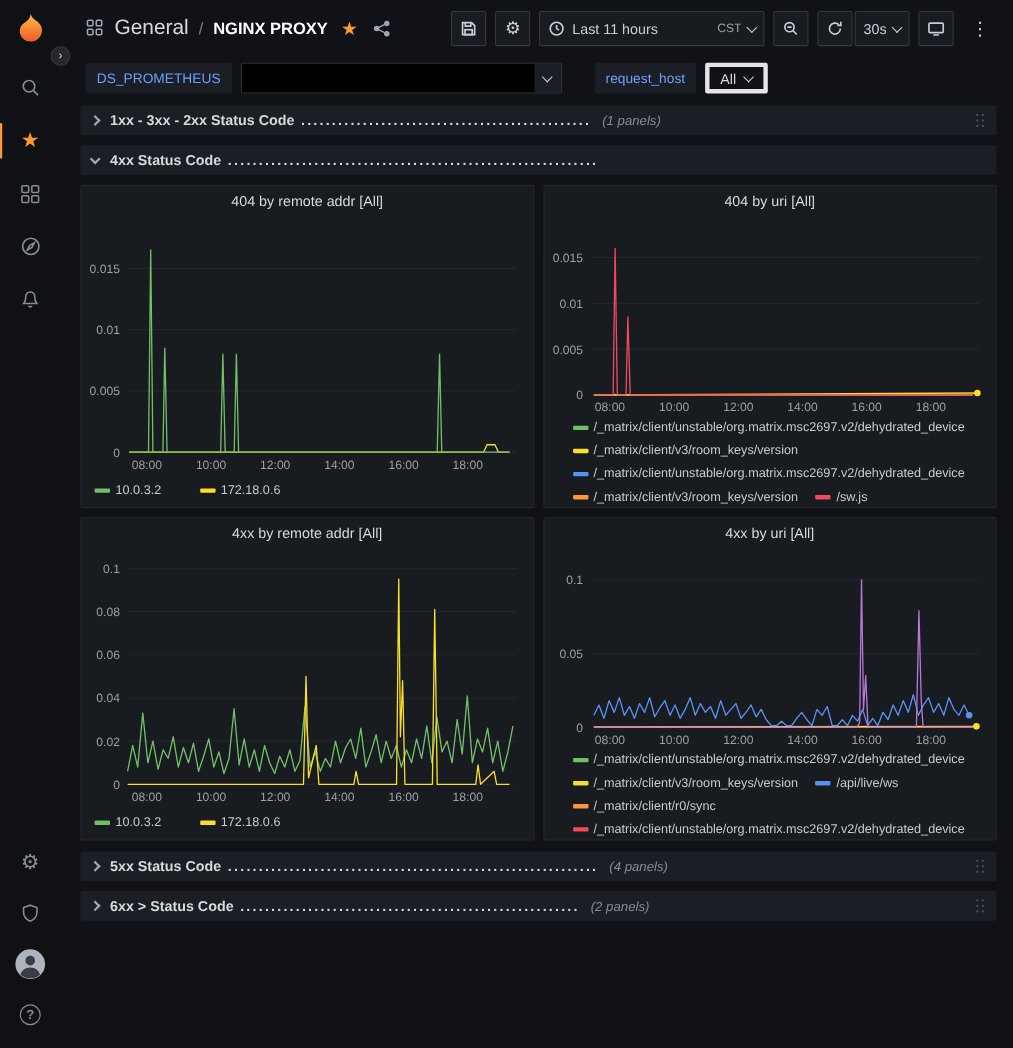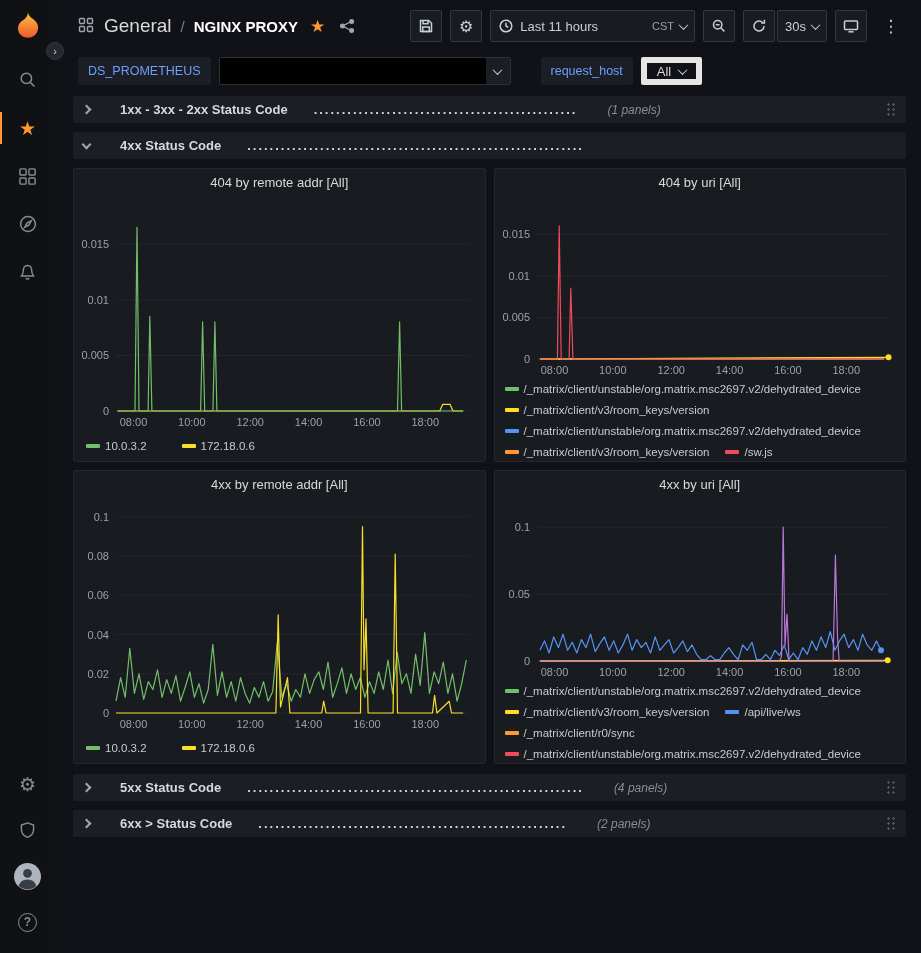--- a/index.html
+++ b/index.html
@@ -45,40 +45,40 @@
   .grp { display:flex; gap:2px; }
   
   .subnav { height:38px; display:flex; align-items:center; padding:0 14px 0 23px; gap:8px; flex-shrink:0; }
   .var-label { height:28px; line-height:28px; padding:0 10px; background:#1b1e24; border-radius:2px;
     color:#6e9fff; font-size:12.5px; font-weight:500; cursor:pointer; }
   .var-value-box { height:28px; width:292px; display:flex; align-items:stretch; border:1px solid #2c3235; border-radius:2px; overflow:hidden; cursor:pointer; }
   .redacted { flex:1; background:#000; }
   .caret-cell { width:24px; background:#1b1e24; display:flex; align-items:center; justify-content:center; }
   .caret-cell .caret { border-color:#c7d0d9; }
   .var-gap { width:14px; }
-  .var-select { height:28px; display:flex; align-items:center; gap:8px; padding:0 10px; background:#111217; border:6px solid #e5e5e5; border-radius:2px; color:#d8d9da; cursor:pointer; }
+  .var-select { height:28px; display:flex; align-items:center; gap:8px; padding:0 10px; background:#111217; border:4px solid #e5e5e5; border-radius:2px; color:#d8d9da; cursor:pointer; }
   
   .content { flex:1; padding:6px 15px 0 18px; overflow:hidden; }
-  .rowhdr { height:27px; display:flex; align-items:center; padding:0 10px; background:#1b1e24; border-radius:2px; margin-bottom:9px; cursor:pointer;gap:20px; }
+  .rowhdr { height:27px; display:flex; align-items:center; padding:0 10px; background:#1b1e24; border-radius:2px; margin-bottom:9px; cursor:pointer; }
   .chev { width:7px; height:7px; border-right:2px solid #9fa7b3; border-bottom:2px solid #9fa7b3; display:inline-block; margin-right:10px; flex-shrink:0; }
   .chev.right { transform:rotate(-45deg); }
   .chev.down  { transform:rotate(45deg); margin-top:-3px; }
   .row-title { font-weight:700; font-size:13px; color:#d8d9da; white-space:nowrap; }
   .row-dots { font-weight:700; font-size:13px; letter-spacing:2px; margin-left:6px; white-space:nowrap; overflow:hidden; flex-shrink:1; }
   .row-count { font-style:italic; color:#888c94; font-size:12px; margin-left:10px; white-space:nowrap; flex-shrink:0; }
   .drag-dots { width:10px; height:15px; margin-left:auto; flex-shrink:0;
     background-image:radial-gradient(circle, #51565e 1.1px, transparent 1.3px); background-size:5px 5px; cursor:grab; }
   .panel-grid { display:grid; grid-template-columns:1fr 1fr; gap:8px; margin-bottom:10px; }
   .panel { background:#181b1f; border:1px solid #23262c; border-radius:2px; height:294px; display:flex; flex-direction:column; overflow:hidden; }
   .panel-title { height:28px; line-height:28px; text-align:center; font-size:13px; font-weight:400; color:#d8d9da; cursor:pointer; flex-shrink:0; white-space:nowrap; overflow:hidden;}
   .chart-box { flex:1; position:relative; min-height:0; }
   .chart-box svg { position:absolute; left:0; top:0; }
   .chart-box svg text { font-family:"Liberation Sans", sans-serif; }
   .legend-row  { height:30px; overflow:hidden; display:flex; align-items:center; column-gap:35px; padding:0 12px; flex-shrink:0; }
-  .legend-grid { height:82px; overflow:hidden; display:flex; flex-wrap:wrap; align-content:flex-start; column-gap:16px; row-gap:5px; padding:2px 10px 0; flex-shrink:0;margin-top:36px; }
+  .legend-grid { height:82px; overflow:hidden; display:flex; flex-wrap:wrap; align-content:flex-start; column-gap:16px; row-gap:5px; padding:2px 26px 0; flex-shrink:0;margin-top:36px; }
   .lg-item { display:inline-flex; align-items:center; height:16px; font-size:11.5px; color:#c7cbd1; cursor:pointer; white-space:nowrap; }
   .lg-swatch { width:14px; height:4px; border-radius:1px; margin-right:5px; flex-shrink:0; }
 </style>
 </head>
 <body>
 
 <aside class="sidebar">
   <div class="logo">
     <svg viewBox="0 0 24 24" width="30" height="32">
       <defs>

